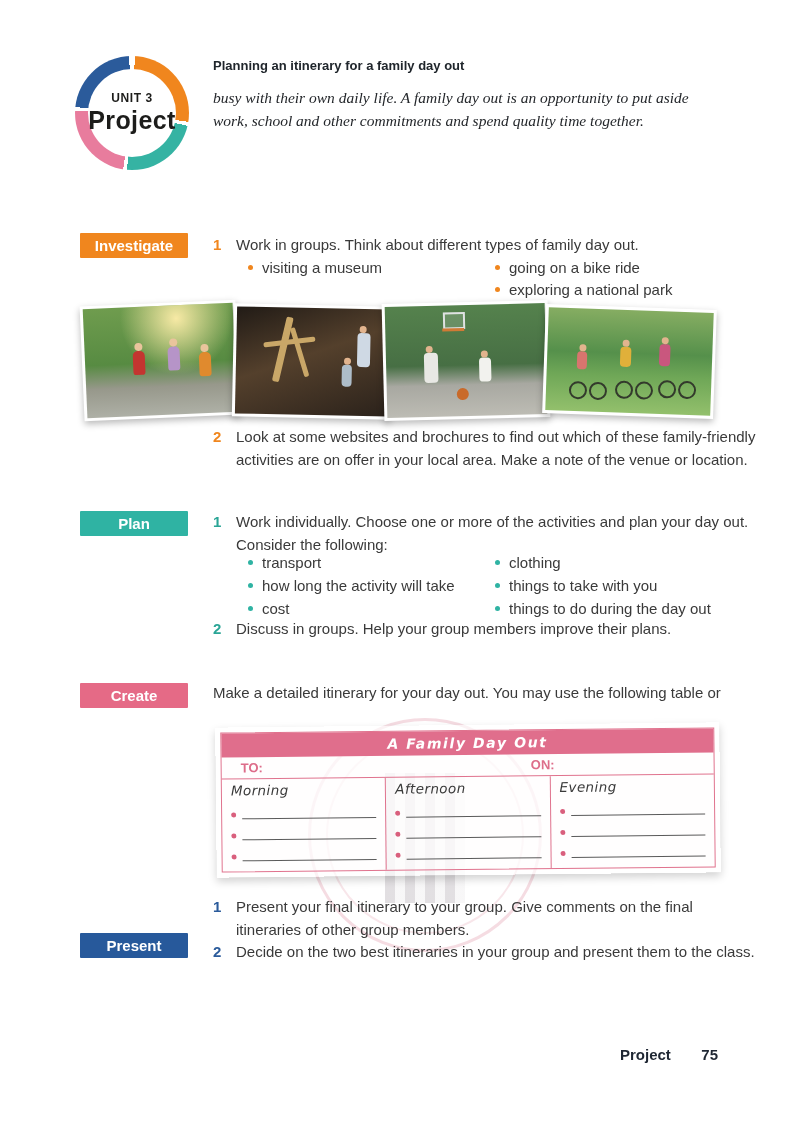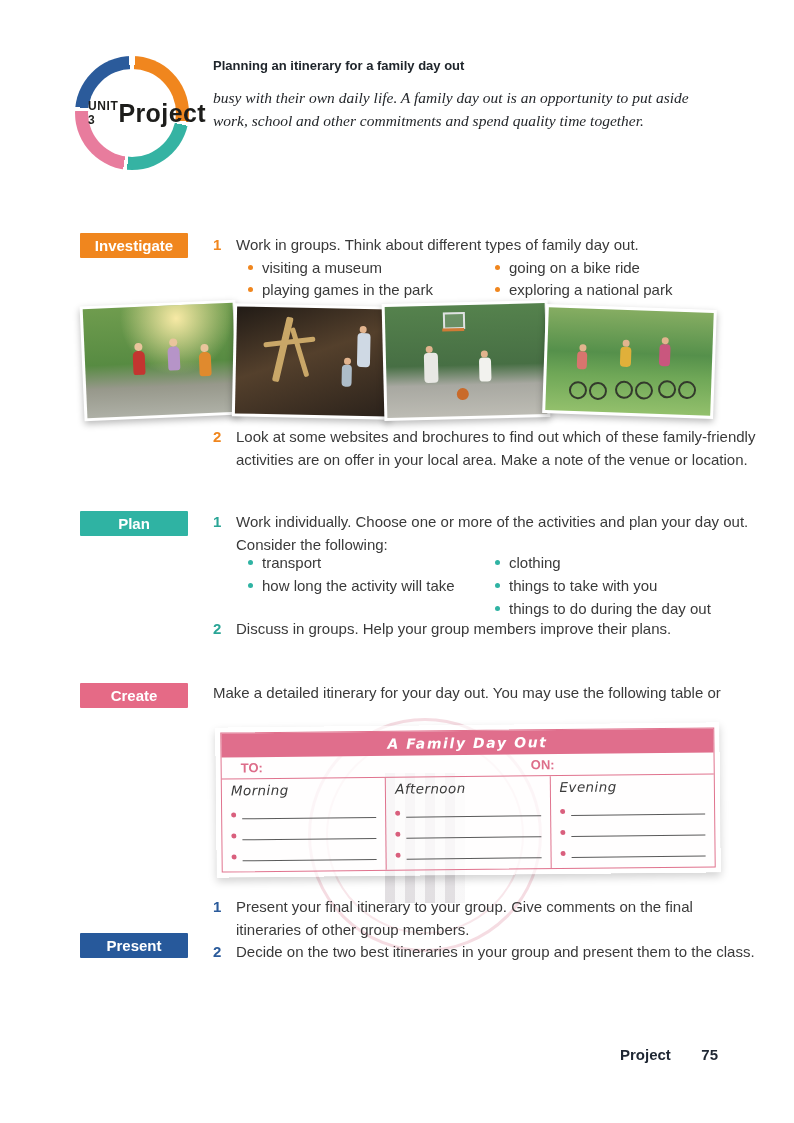--- a/index.html
+++ b/index.html
@@ -12,21 +12,21 @@
       #ffffff 0deg 3deg,
       #f0861e 3deg 99deg,
       #ffffff 99deg 103deg,
       #35b3a3 103deg 185deg,
       #ffffff 185deg 189deg,
       #e87c9d 189deg 272deg,
       #ffffff 272deg 276deg,
       #2b5b9b 276deg 357deg,
       #ffffff 357deg 360deg);}
   .logo-inner{position:absolute;inset:13px;border-radius:50%;background:#fff;
-    display:flex;flex-direction:row;align-items:center;justify-content:space-between;}
+    display:flex;flex-direction:column;align-items:center;justify-content:center;}
   .logo-unit{font-size:12px;font-weight:700;letter-spacing:.6px;color:#1d1d1b;}
   .logo-title{font-size:25px;font-weight:800;letter-spacing:.4px;color:#1d1d1b;margin-top:1px;}
 
   
   .title{position:absolute;left:213px;top:58px;margin:0;font-size:13px;font-weight:700;color:#20262c;}
   .intro{position:absolute;left:213px;top:87px;font-family:"Liberation Serif",serif;
     font-style:italic;font-size:15.5px;color:#24272b;}
   .intro div{line-height:22.5px;white-space:nowrap;}
 
   
@@ -122,24 +122,20 @@
       <div>Work in groups. Think about different types of family day out.</div>
     </div>
   </div>
 
   <div class="bgrid" style="top:256px;">
     <div class="bcol bcol-1">
       <div class="brow brow-22">
           <span class="dot dot-orange"></span>
           <span>visiting a museum</span>
         </div>
-      <div class="brow brow-22">
-          <span class="dot dot-orange"></span>
-          <span>playing games in the park</span>
-        </div>
     </div>
     <div class="bcol">
       <div class="brow brow-22">
           <span class="dot dot-orange"></span>
           <span>going on a bike ride</span>
         </div>
       <div class="brow brow-22">
           <span class="dot dot-orange"></span>
           <span>exploring a national park</span>
         </div>
@@ -205,20 +201,24 @@
   <div class="bgrid" style="top:551px;">
     <div class="bcol bcol-1">
       <div class="brow brow-23">
           <span class="dot dot-teal"></span>
           <span>transport</span>
         </div>
       <div class="brow brow-23">
           <span class="dot dot-teal"></span>
           <span>how long the activity will take</span>
         </div>
+      <div class="brow brow-23">
+          <span class="dot dot-teal"></span>
+          <span>cost</span>
+        </div>
     </div>
     <div class="bcol">
       <div class="brow brow-23">
           <span class="dot dot-teal"></span>
           <span>clothing</span>
         </div>
       <div class="brow brow-23">
           <span class="dot dot-teal"></span>
           <span>things to take with you</span>
         </div>

